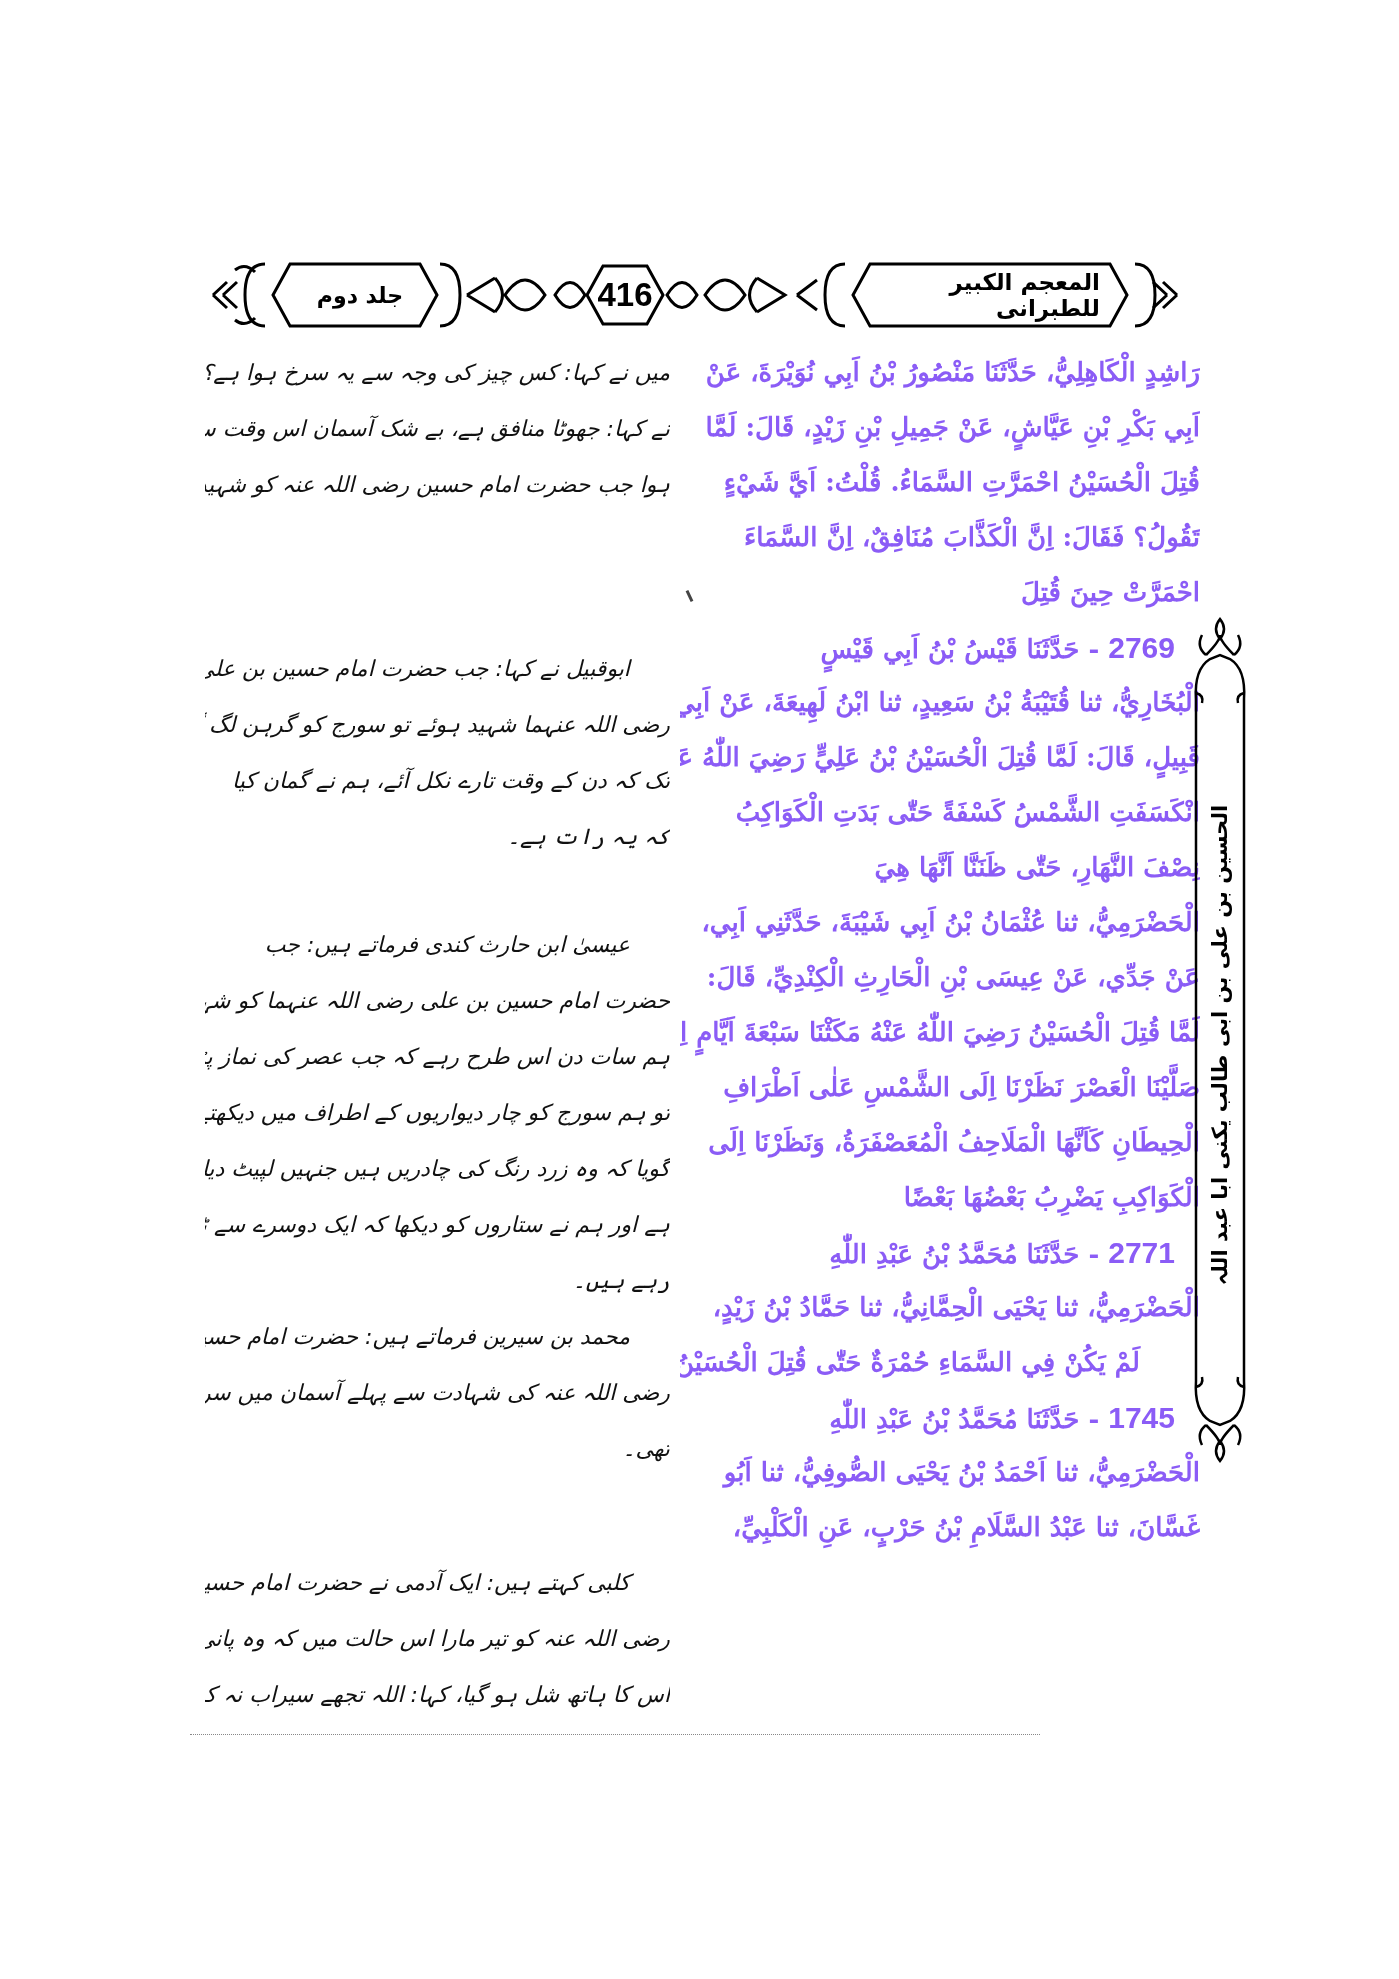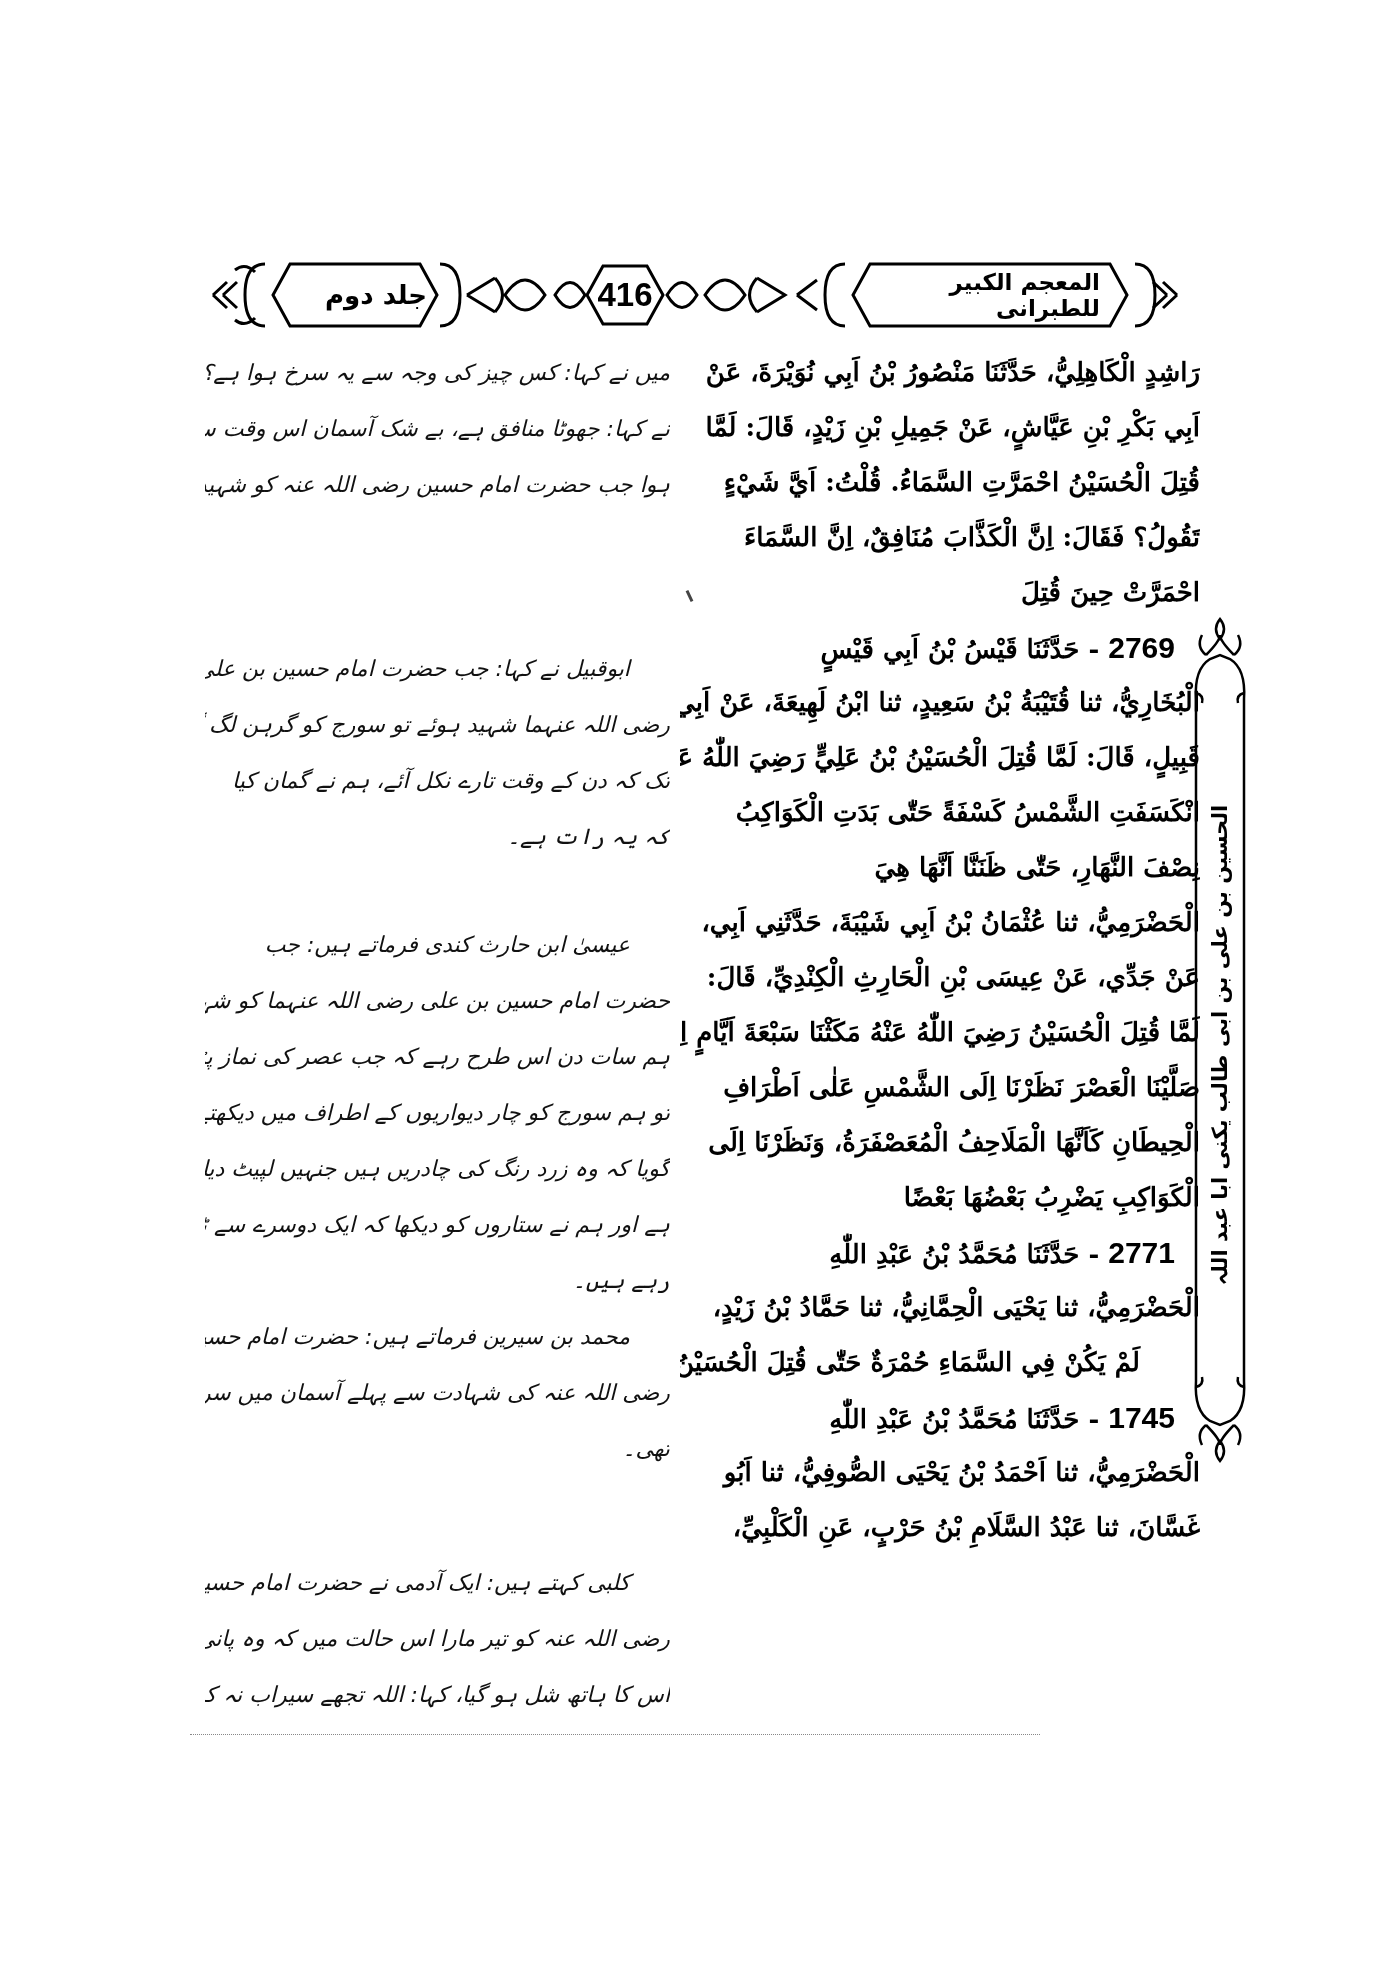--- a/index.html
+++ b/index.html
@@ -4,33 +4,33 @@
 <style>
   html, body { margin: 0; padding: 0; background: #ffffff; }
   body { width: 1399px; height: 1979px; position: relative; overflow: hidden;
          font-family: "DejaVu Sans", sans-serif; color: #111; }
 
   
   .header { position: absolute; left: 205px; top: 258px; width: 980px; height: 74px; }
   .header svg { position: absolute; left: 0; top: 0; width: 980px; height: 74px; }
   .hdr-text { position: absolute; top: 0; height: 74px; display: flex; align-items: center;
               justify-content: center; font-weight: bold; direction: rtl; color: #000; }
-  .hdr-volume { left: 111px; width: 120px; font-size: 26px; }
+  .hdr-volume { left: 95px; width: 120px; font-size: 22px; }
   .hdr-page { left: 385px; width: 70px; font-size: 33px; direction: ltr;
               font-family: "Liberation Sans", sans-serif; }
   .hdr-title { left: 665px; width: 230px; font-size: 23px; }
 
   
   .col { position: absolute; direction: rtl; text-align: justify; }
   .arabic { left: 680px; width: 520px; top: 345px; }
   .urdu { left: 205px; width: 465px; top: 345px; }
 
   .ar-line { font-family: "DejaVu Serif", serif; font-weight: bold; font-size: 26px;
              height: 55px; line-height: 55px; white-space: nowrap; overflow: hidden;
-             text-align: right; color: #000000; }
+             text-align: right; color: #8b5cf6; }
   .ar-line.center { padding-right: 60px; }
   .ar-line.hnum { text-align: right; padding-right: 25px; }
   .hnum-badge { font-family: "Liberation Sans", sans-serif; font-weight: bold;
                 font-size: 30px; direction: ltr; unicode-bidi: isolate; }
 
   .ur-line { font-family: "DejaVu Sans", sans-serif; font-size: 22px;
              height: 56px; line-height: 56px; white-space: nowrap; overflow: hidden;
              text-align: right; color: #111; font-style: italic; }
   .ur-line.indent { padding-right: 40px; }
   .gap-m { height: 58px; }

